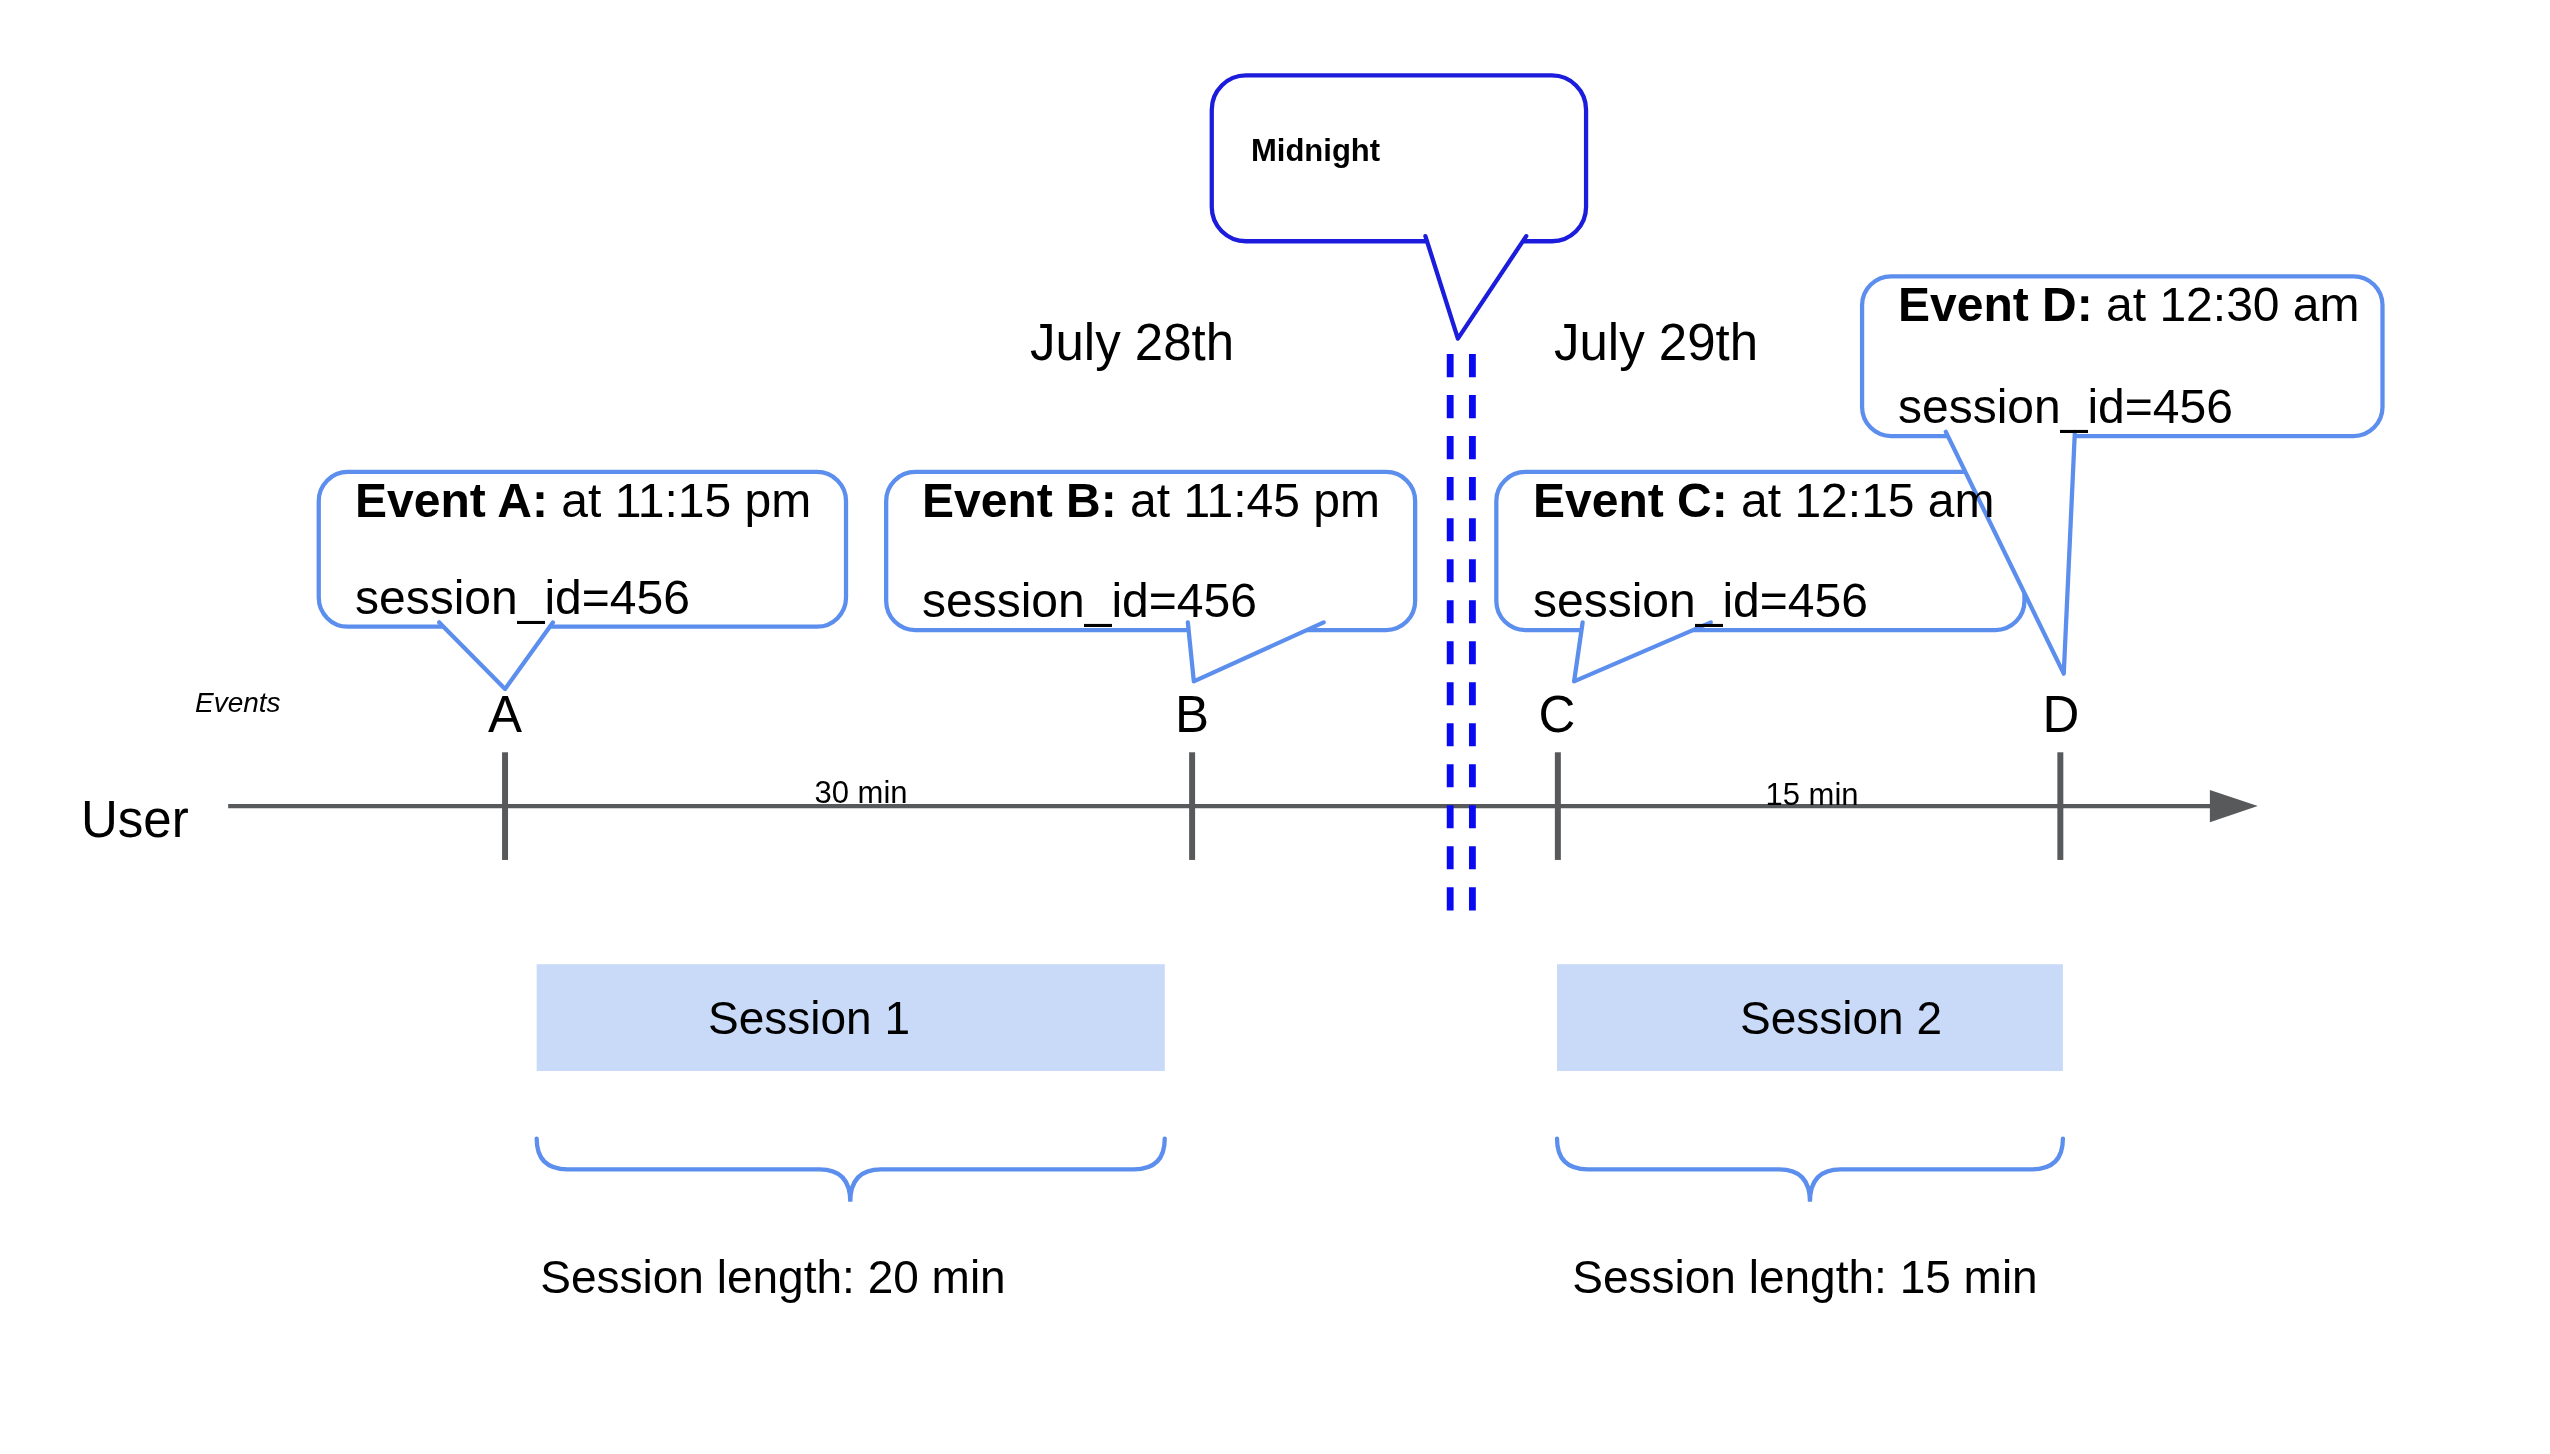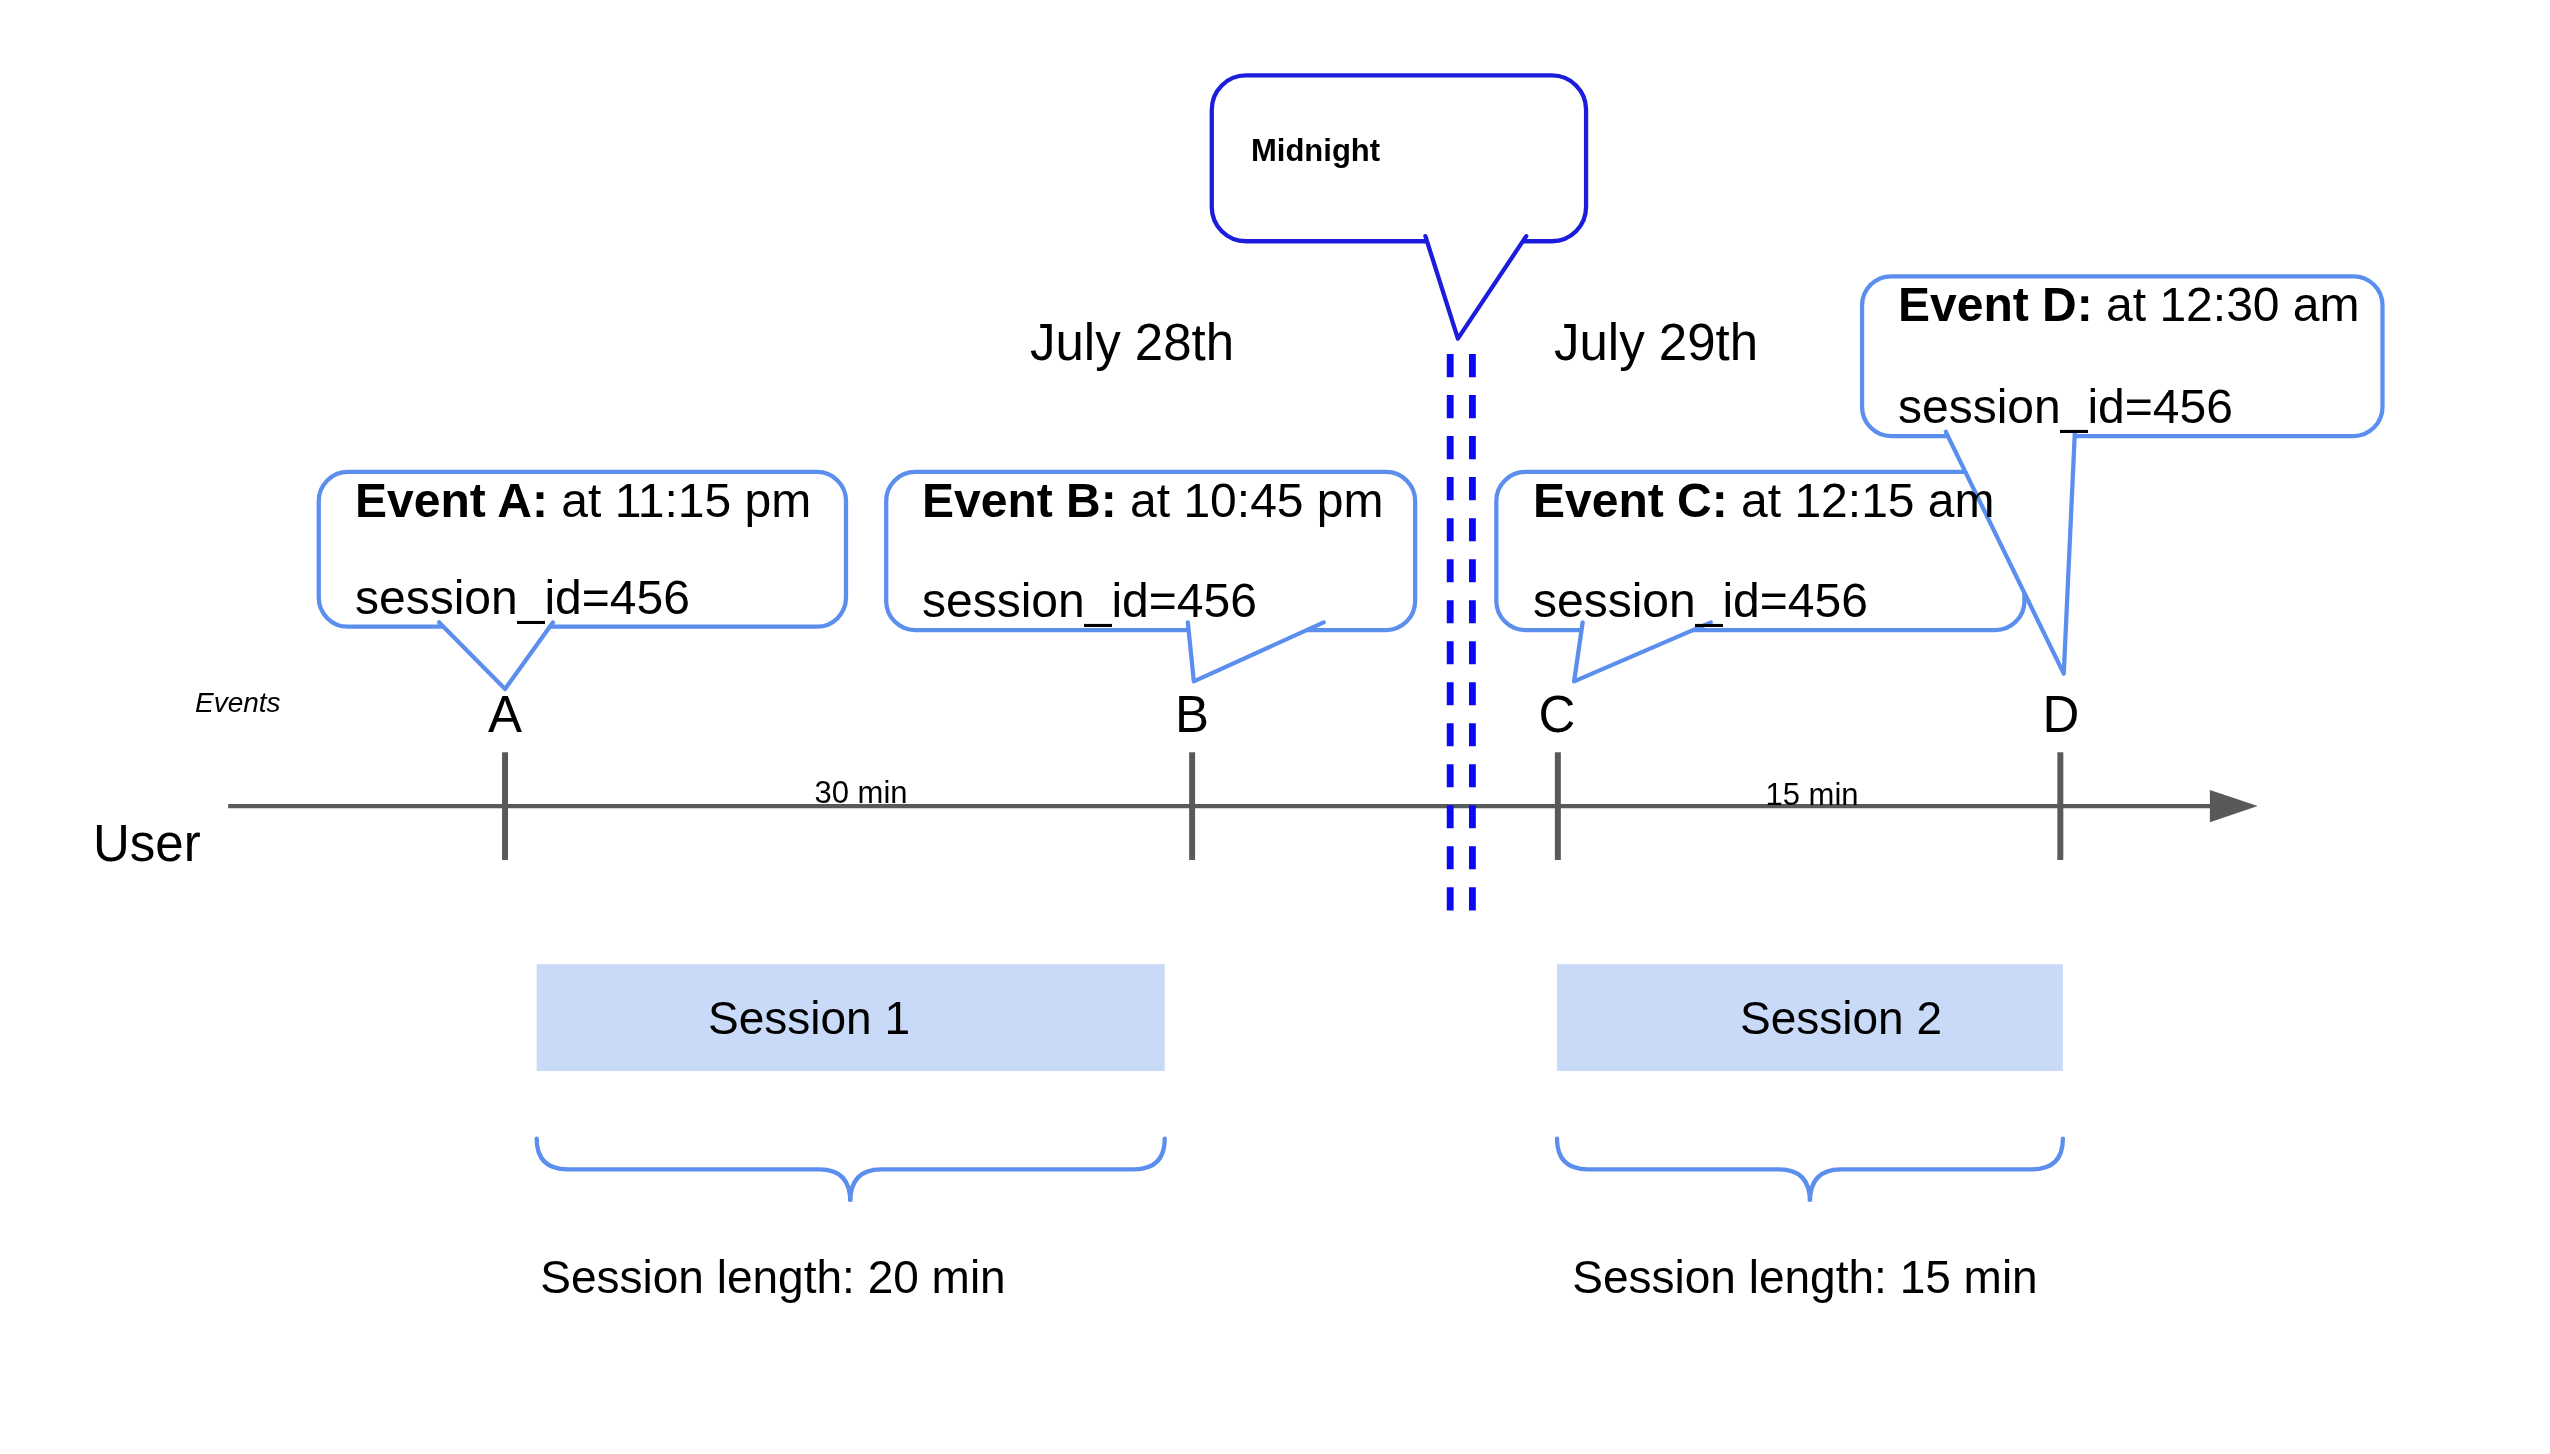--- a/index.html
+++ b/index.html
@@ -73,34 +73,34 @@
   <div class="txt center date-label" style="left:1132px;top:313px;">July 28th</div>
   <div class="txt center date-label" style="left:1656px;top:313px;">July 29th</div>
 
   <div class="txt midnight-label" style="left:1251px;top:133px;">Midnight</div>
 
   <div class="bubble-text" style="left:319px;top:472px;width:527px;height:155px;">
     <div><b>Event A:</b><span> at 11:15 pm</span></div>
     <div>session_id=456</div>
   </div>
   <div class="bubble-text" style="left:886px;top:472px;width:529px;height:158px;">
-    <div><b>Event B:</b><span> at 10:45 pm</span></div>
+    <div><b>Event B:</b><span> at 11:45 pm</span></div>
     <div>session_id=456</div>
   </div>
   <div class="bubble-text" style="left:1497px;top:472px;width:528px;height:158px;">
     <div><b>Event C:</b><span> at 12:15 am</span></div>
     <div>session_id=456</div>
   </div>
   <div class="bubble-text" style="left:1862px;top:276px;width:520px;height:160px;">
     <div><b>Event D:</b><span> at 12:30 am</span></div>
     <div>session_id=456</div>
   </div>
 
   <div class="txt axis-label" style="left:195px;top:687px;">Events</div>
-  <div class="txt user-label" style="left:81px;top:814px;margin-left:12px;">User</div>
+  <div class="txt user-label" style="left:81px;top:790px;">User</div>
 
   <div class="txt center tick-letter" style="left:505px;top:685px;">A</div>
   <div class="txt center tick-letter" style="left:1192px;top:685px;">B</div>
   <div class="txt center tick-letter" style="left:1557px;top:685px;">C</div>
   <div class="txt center tick-letter" style="left:2061px;top:685px;">D</div>
 
   <div class="txt center gap-label" style="left:861px;top:728px;">30 min</div>
   <div class="txt center gap-label" style="left:1812px;top:730px;">15 min</div>
 
   <div class="session-box-label" style="left:537px;top:964px;width:544px;height:107px;">Session 1</div>

